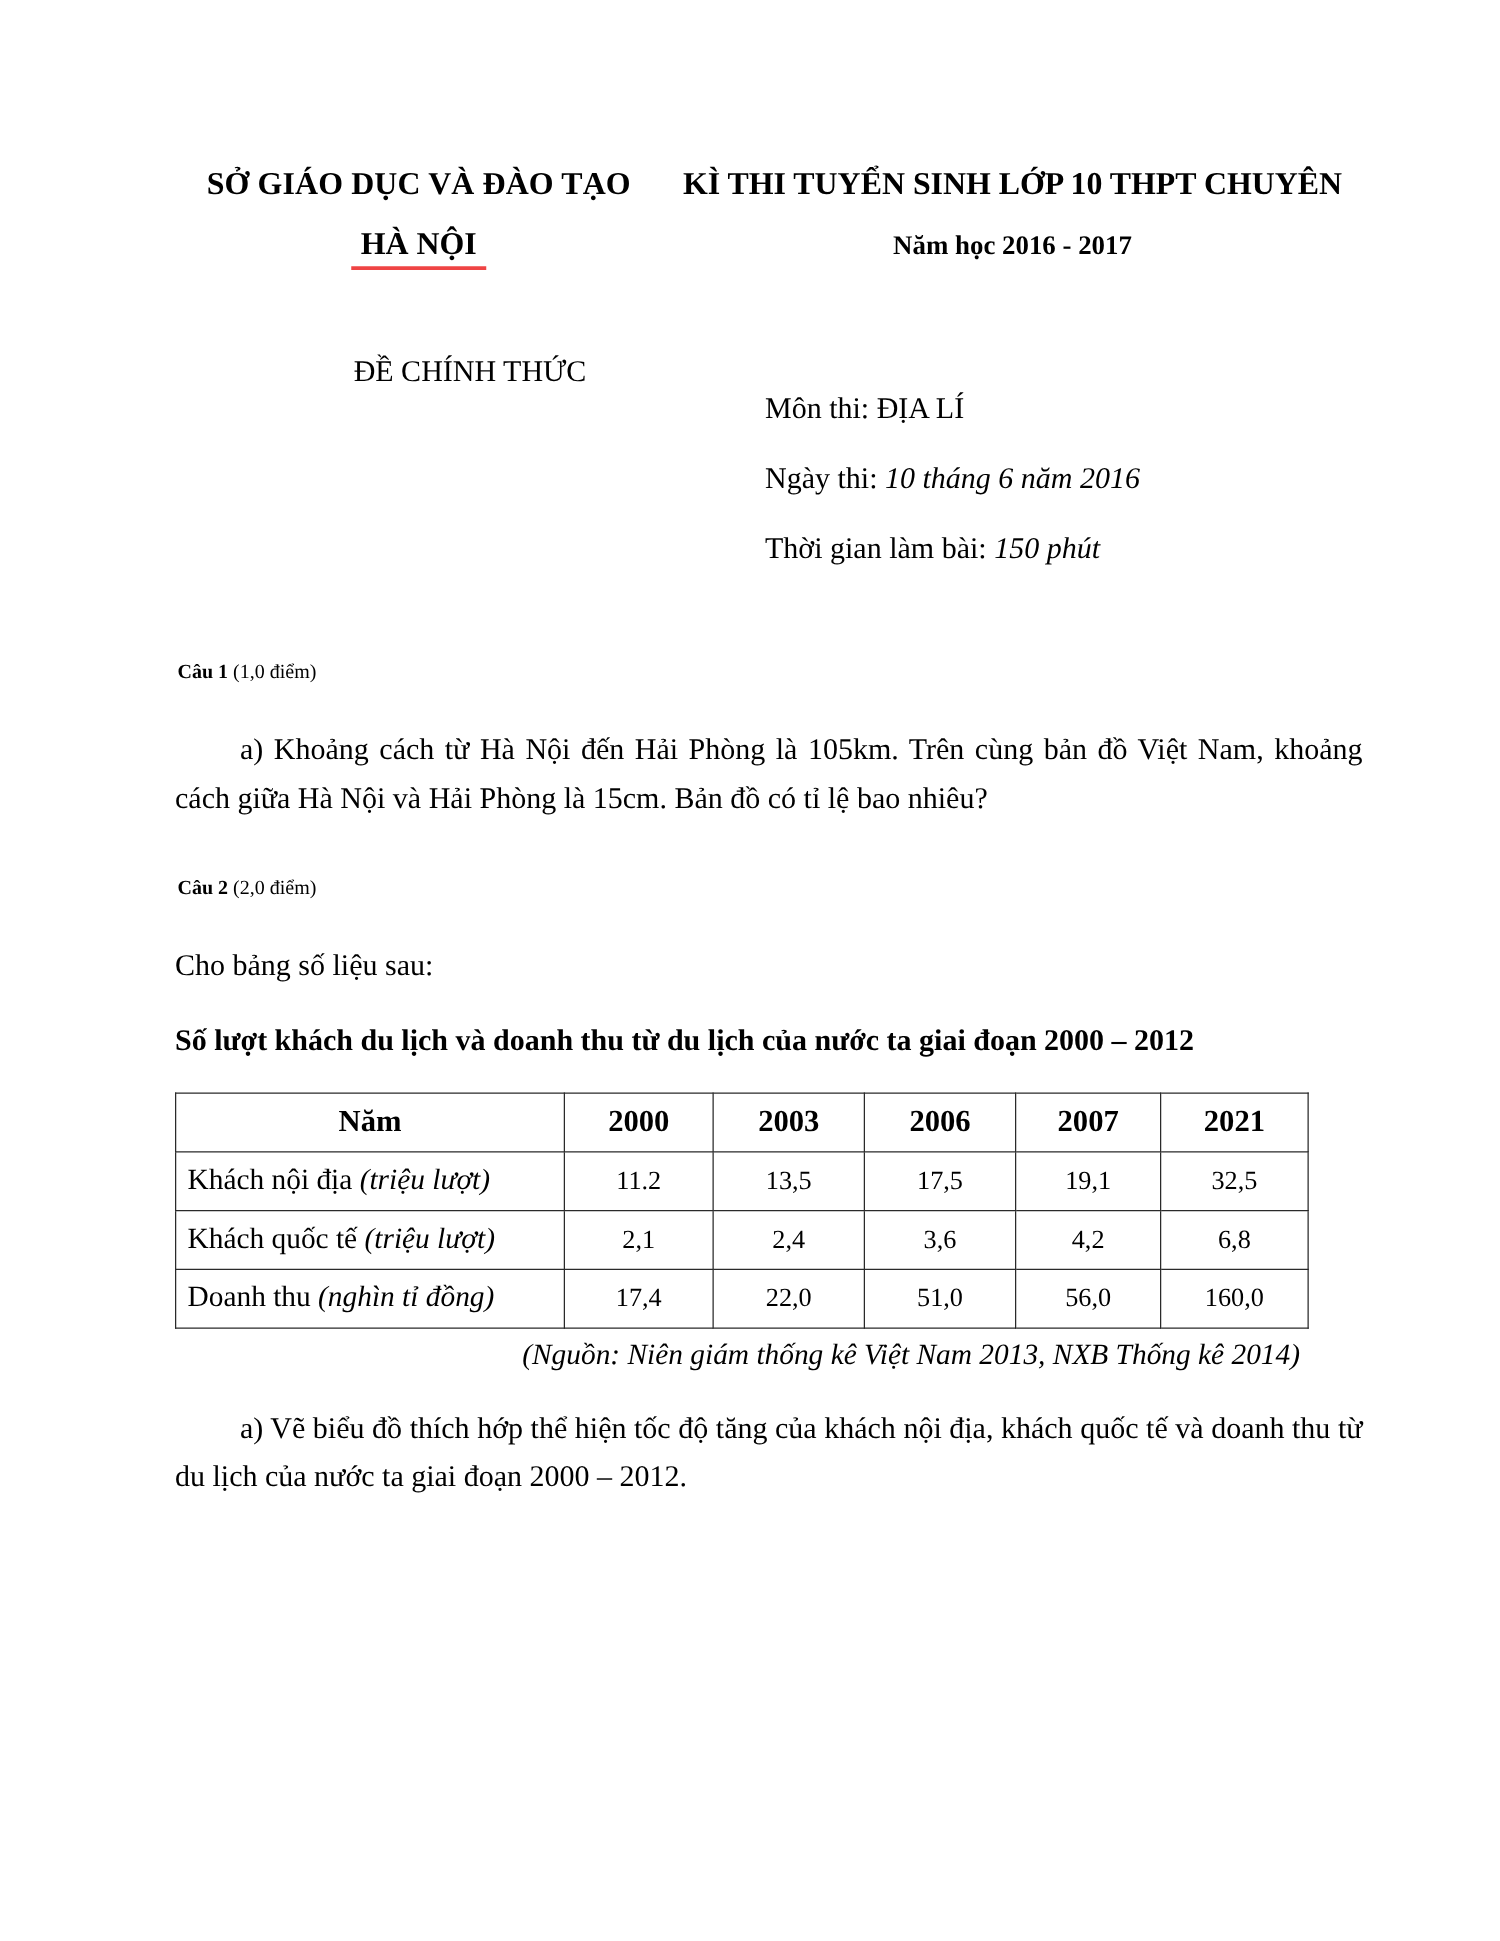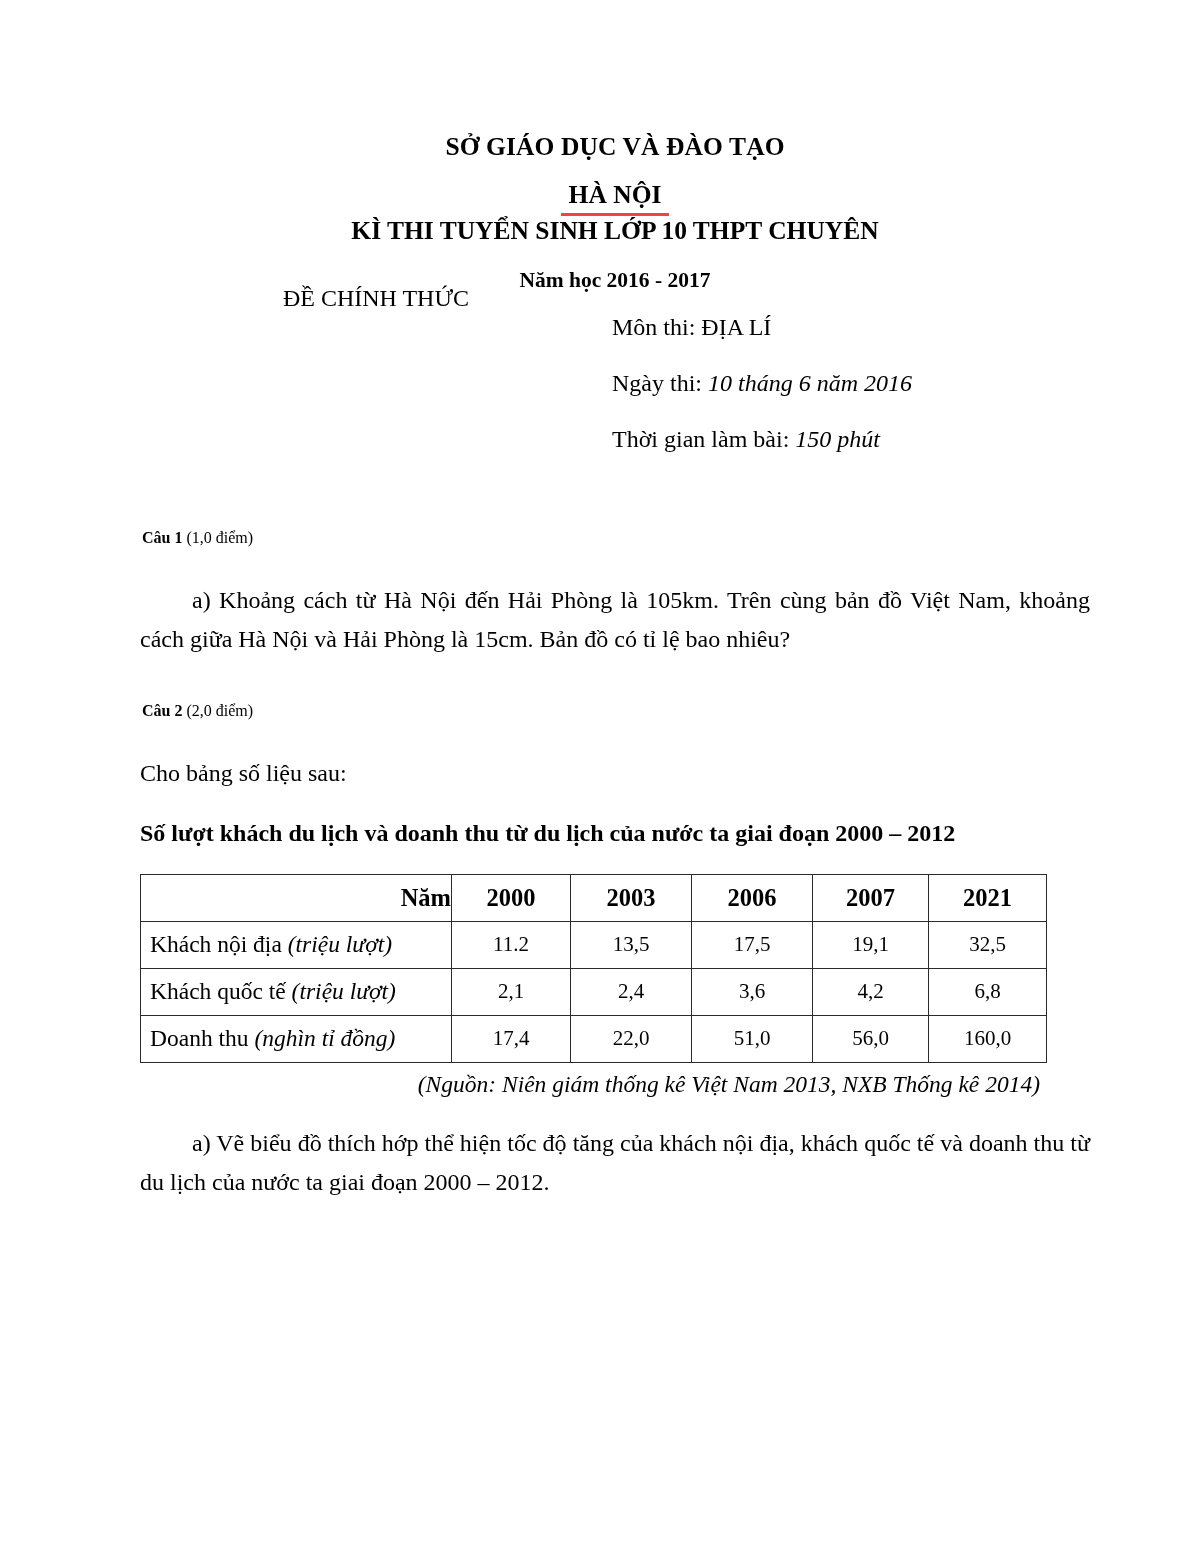--- a/index.html
+++ b/index.html
@@ -25,22 +25,22 @@
     padding: 0;
   }
 
   
   .header {
     position: absolute;
     left: 140px;
     top: 132px;
     width: 950px;
     display: flex;
-    flex-direction: column;
-    align-items: center;
+    flex-direction: row;
+    align-items: flex-start;
   }
   .header-left {
     width: 390px;
     text-align: center;
     flex: none;
   }
   .header-right {
     flex: 1;
     text-align: center;
   }
@@ -158,21 +158,21 @@
     table-layout: fixed;
     font-size: 23px;
   }
   table.data td, table.data th {
     border: 1.6px solid #2a2a2a;
     padding: 0;
     height: 46px;
     vertical-align: middle;
   }
   table.data th.hdr-label {
-    text-align: right;
+    text-align: center;
     font-weight: bold;
     font-size: 24.5px;
   }
   table.data th.hdr-year {
     text-align: center;
     font-weight: bold;
     font-size: 24.5px;
   }
   table.data td.rowlabel {
     text-align: left;

